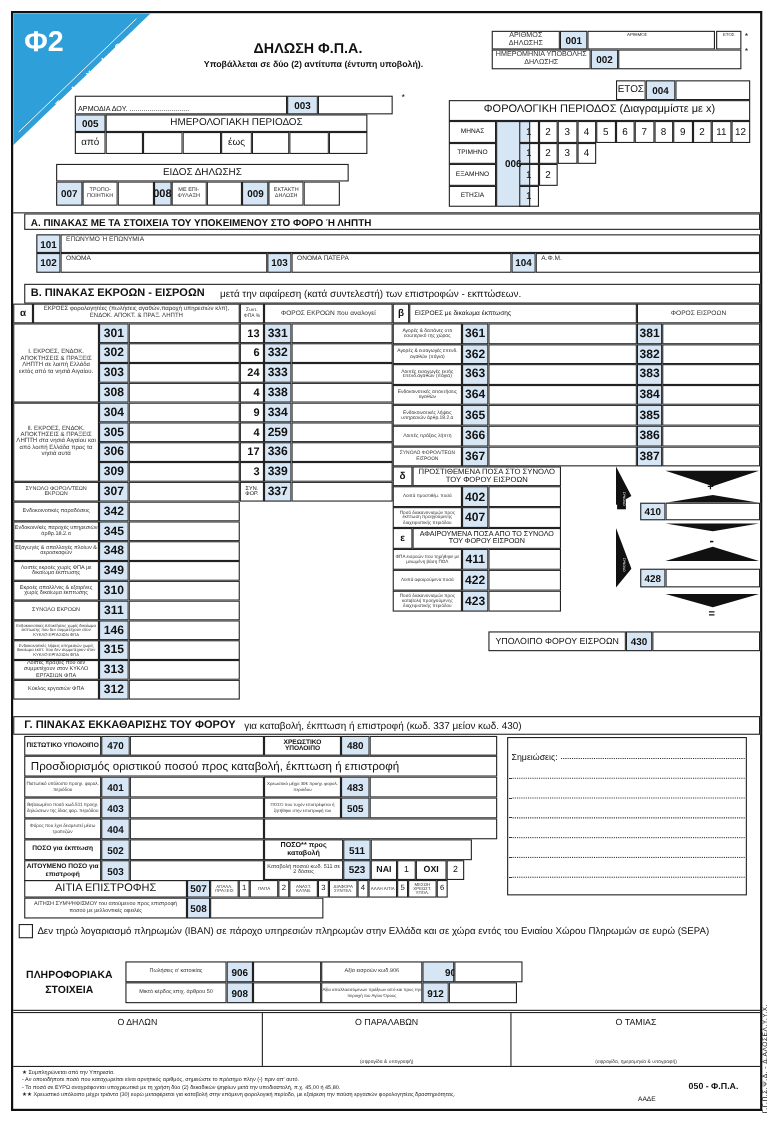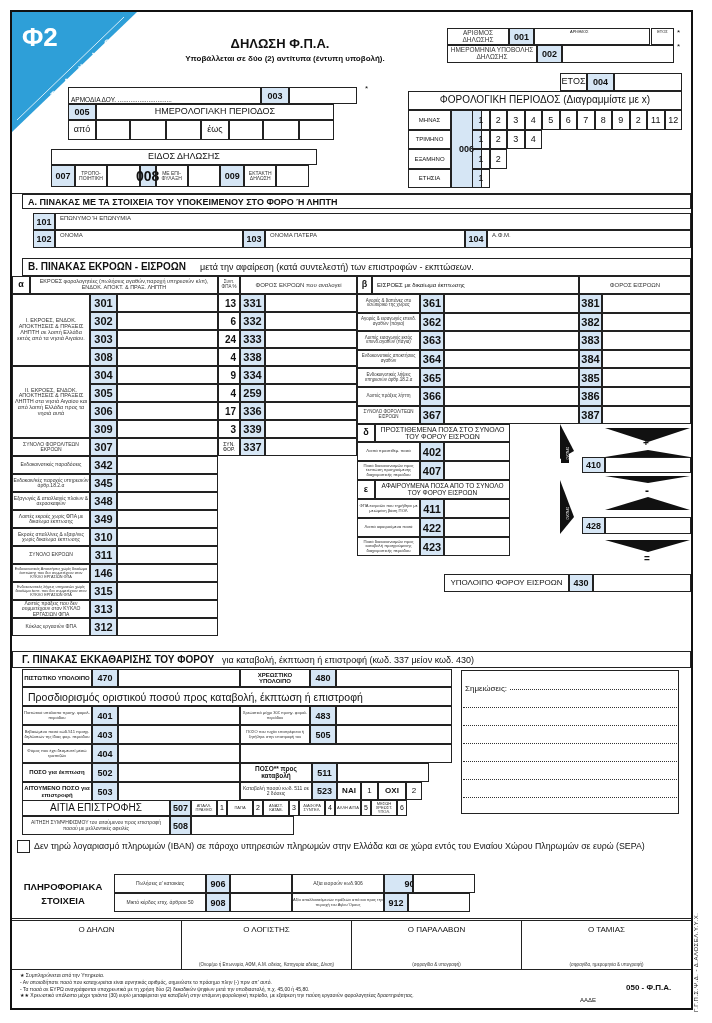--- a/index.html
+++ b/index.html
@@ -57,21 +57,21 @@
 <div class="abs lbl" style="left:201px;top:120px;width:28px;height:20px;font-size:9px;color:#111">έως</div>
 <div class="abs cell" style="left:229px;top:120px;width:34px;height:20px"></div>
 <div class="abs cell" style="left:263px;top:120px;width:36px;height:20px"></div>
 <div class="abs cell" style="left:299px;top:120px;width:35px;height:20px"></div>
 
 <div class="abs lbl" style="left:51px;top:149px;width:266px;height:16px;font-size:9px;color:#111">ΕΙΔΟΣ ΔΗΛΩΣΗΣ</div>
 <div id="decl-types" class="abs" style="left:51px;top:165px;width:266px;height:22px;display:flex">
     <div class="code" style="width: 24px; height: 22px; font-size: 9px;">007</div>
     <div class="lbl" style="width: 32px; height: 22px; font-size: 5px;">ΤΡΟΠΟ-ΠΟΙΗΤΙΚΗ</div>
     <div class="cell" style="width: 32.6px; height: 22px;"></div>
-    <div class="code" style="width: 16px; height: 22px; font-size: 14px;">008</div>
+    <div class="code" style="width: 16px; height: 22px; font-size: 10px;">008</div>
     <div class="lbl" style="width: 32px; height: 22px; font-size: 5px;">ΜΕ ΕΠΙ-ΦΥΛΑΞΗ</div>
     <div class="cell" style="width: 32.6px; height: 22px;"></div>
     <div class="code" style="width: 24px; height: 22px; font-size: 9px;">009</div>
     <div class="lbl" style="width: 32px; height: 22px; font-size: 5px;">ΕΚΤΑΚΤΗ ΔΗΛΩΣΗ</div>
     <div class="cell" style="width: 32.6px; height: 22px;"></div>
   </div>
 
 <div class="abs lbl" style="left:560px;top:73px;width:27px;height:18px;font-size:9px;color:#111">ΕΤΟΣ</div>
 <div class="abs code" style="left:587px;top:73px;width:27px;height:18px;font-size:9px">004</div>
 <div class="abs cell" style="left:614px;top:73px;width:68px;height:18px"></div>
@@ -497,24 +497,20 @@
     </div>
   </div>
 <div class="abs" style="left:12px;top:918px;width:679px;height:1px;background:#222"></div>
 
 <div id="signatures" class="abs" style="left:12px;top:920px;width:679px;height:50px;display:flex;border-top:1px solid #222;border-bottom:1px solid #222">
     <div style="flex: 1 1 0%; position: relative; border-right: 1px solid rgb(34, 34, 34);">
       <div style="position: absolute; top: 4px; width: 100%; text-align: center; font-size: 8px;">Ο ΔΗΛΩΝ</div>
       <div style="position: absolute; bottom: 2px; width: 100%; text-align: center; font-size: 4.5px; color: rgb(51, 51, 51);"></div>
     </div>
     <div style="flex: 1 1 0%; position: relative; border-right: 1px solid rgb(34, 34, 34);">
-      <div style="position: absolute; top: 4px; width: 100%; text-align: center; font-size: 8px;">Ο ΛΟΓΙΣΤΗΣ</div>
-      <div style="position: absolute; bottom: 2px; width: 100%; text-align: center; font-size: 4.5px; color: rgb(51, 51, 51);">(Ονομ/μο ή Επωνυμία, ΑΦΜ, Α.Μ. αδείας, Κατηγορία αδείας, Δ/νση)</div>
-    </div>
-    <div style="flex: 1 1 0%; position: relative; border-right: 1px solid rgb(34, 34, 34);">
       <div style="position: absolute; top: 4px; width: 100%; text-align: center; font-size: 8px;">Ο ΠΑΡΑΛΑΒΩΝ</div>
       <div style="position: absolute; bottom: 2px; width: 100%; text-align: center; font-size: 4.5px; color: rgb(51, 51, 51);">(σφραγίδα &amp; υπογραφή)</div>
     </div>
     <div style="flex: 1 1 0%; position: relative;">
       <div style="position: absolute; top: 4px; width: 100%; text-align: center; font-size: 8px;">Ο ΤΑΜΙΑΣ</div>
       <div style="position: absolute; bottom: 2px; width: 100%; text-align: center; font-size: 4.5px; color: rgb(51, 51, 51);">(σφραγίδα, ημερομηνία &amp; υπογραφή)</div>
     </div>
   </div>
 
 <div id="footnotes" class="abs" style="left:20px;top:972px;width:520px;font-size:5px;line-height:1.35;color:#222">

